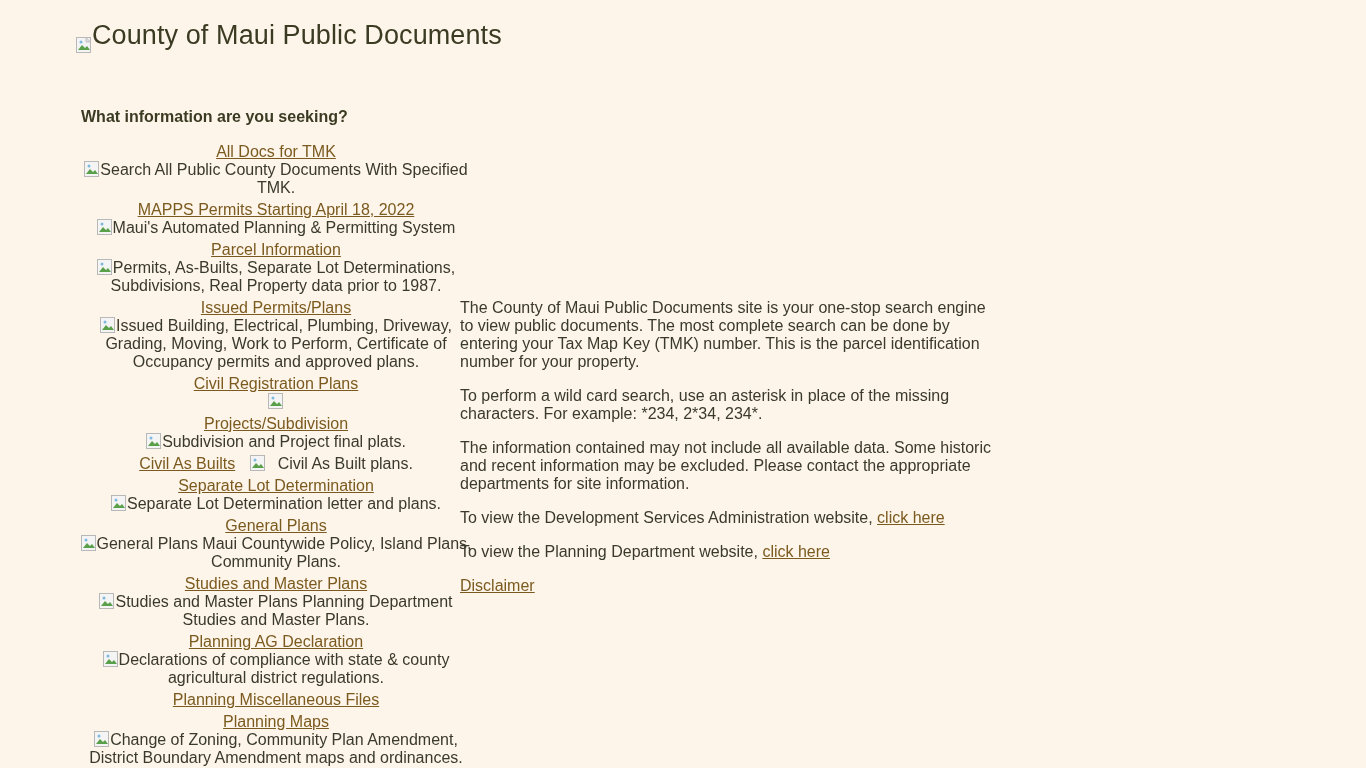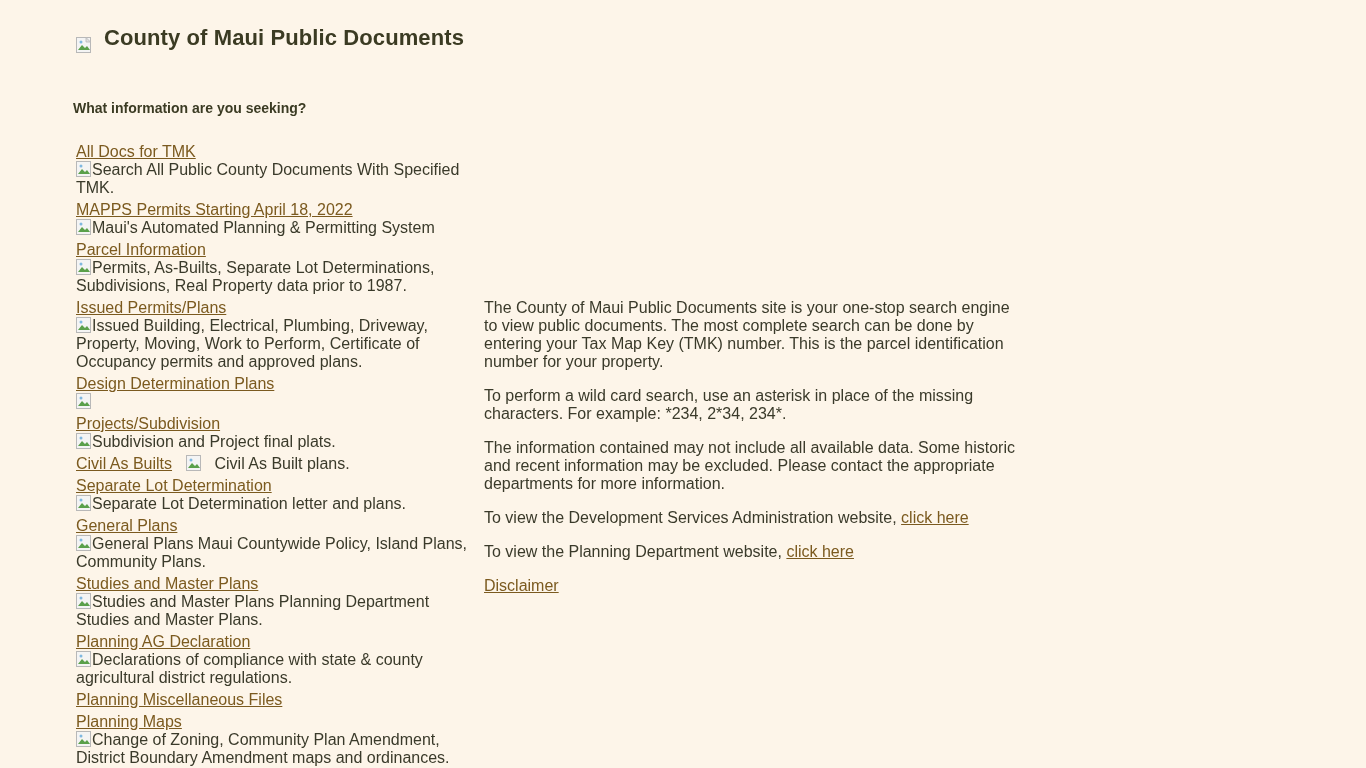--- a/index.html
+++ b/index.html
@@ -28,59 +28,59 @@
     .broken-img {
       display: inline-block;
       width: 16px;
       height: 16px;
       position: relative;
       vertical-align: -2px;
       flex: 0 0 auto;
     }
     .broken-img svg { display: block; }
     .site-title {
-      font-size: 22px;
+      font-size: 27px;
+      font-weight: normal;
+      color: #3b3b23;
+      margin-top: 0;
+      letter-spacing: 0.1px;
+    }
+    .seeking {
+      position: absolute;
+      left: 73px;
+      top: 100px;
+      font-size: 16px;
       font-weight: bold;
       color: #3b3b23;
-      margin-left: 12px;
-      margin-top: 0;
-      letter-spacing: 0.1px;
-    }
-    .seeking {
-      position: absolute;
-      left: 73px;
-      top: 100px;
-      font-size: 14px;
-      font-weight: bold;
-      color: #3b3b23;
-      margin: 0;
+      margin: 8px;
     }
     .left-col {
       position: absolute;
       left: 76px;
       top: 143px;
       width: 400px;
       font-size: 16px;
       line-height: 18px;
     }
     .item {
       margin-bottom: 4px;
+      text-align: center;
     }
     .item a, .right-col a {
       color: #7b5a1f;
       text-decoration: underline;
       cursor: pointer;
     }
     .item .desc {
       color: #3a3a2a;
     }
     .item.inline .desc { margin-left: 10px; }
     .right-col {
       position: absolute;
-      left: 484px;
+      left: 460px;
       top: 299px;
       width: 540px;
       font-size: 16px;
       line-height: 18px;
       color: #3a3a2a;
     }
     .right-col p {
       margin: 0 0 16px 0;
     }
   </style>
@@ -127,24 +127,24 @@
             <path d="M2 13 L6 8 L9 11 L11 9 L14 13 Z" fill="#5aa04a"></path>
             <circle cx="5" cy="5" r="1.5" fill="#7fb8e0"></circle>
           </svg></span><span class="desc">Permits, As-Builts, Separate Lot Determinations, Subdivisions, Real Property data prior to 1987.</span>
     </div>
     <div class="item">
       <a>Issued Permits/Plans</a><br>
       <span class="broken-img"><svg width="16" height="16" viewBox="0 0 16 16">
             <rect x="0.5" y="0.5" width="14" height="15" fill="#f4f4f4" stroke="#b8b8b8"></rect>
             <path d="M2 13 L6 8 L9 11 L11 9 L14 13 Z" fill="#5aa04a"></path>
             <circle cx="5" cy="5" r="1.5" fill="#7fb8e0"></circle>
-          </svg></span><span class="desc">Issued Building, Electrical, Plumbing, Driveway, Property, Moving, Work to Perform, Certificate of Occupancy permits and approved plans.</span>
-    </div>
-    <div class="item">
-      <a>Design Determination Plans</a><br>
+          </svg></span><span class="desc">Issued Building, Electrical, Plumbing, Driveway, Grading, Moving, Work to Perform, Certificate of Occupancy permits and approved plans.</span>
+    </div>
+    <div class="item">
+      <a>Civil Registration Plans</a><br>
       <span class="broken-img"><svg width="16" height="16" viewBox="0 0 16 16">
             <rect x="0.5" y="0.5" width="14" height="15" fill="#f4f4f4" stroke="#b8b8b8"></rect>
             <path d="M2 13 L6 8 L9 11 L11 9 L14 13 Z" fill="#5aa04a"></path>
             <circle cx="5" cy="5" r="1.5" fill="#7fb8e0"></circle>
           </svg></span>
     </div>
     <div class="item">
       <a>Projects/Subdivision</a><br>
       <span class="broken-img"><svg width="16" height="16" viewBox="0 0 16 16">
             <rect x="0.5" y="0.5" width="14" height="15" fill="#f4f4f4" stroke="#b8b8b8"></rect>
@@ -201,19 +201,19 @@
             <rect x="0.5" y="0.5" width="14" height="15" fill="#f4f4f4" stroke="#b8b8b8"></rect>
             <path d="M2 13 L6 8 L9 11 L11 9 L14 13 Z" fill="#5aa04a"></path>
             <circle cx="5" cy="5" r="1.5" fill="#7fb8e0"></circle>
           </svg></span><span class="desc">Change of Zoning, Community Plan Amendment, District Boundary Amendment maps and ordinances.</span>
     </div>
   </div>
 
   <div class="right-col">
     <p>The County of Maui Public Documents site is your one-stop search engine to view public documents. The most complete search can be done by entering your Tax Map Key (TMK) number. This is the parcel identification number for your property.</p>
     <p>To perform a wild card search, use an asterisk in place of the missing characters. For example: *234, 2*34, 234*.</p>
-    <p>The information contained may not include all available data. Some historic and recent information may be excluded. Please contact the appropriate departments for more information.</p>
+    <p>The information contained may not include all available data. Some historic and recent information may be excluded. Please contact the appropriate departments for site information.</p>
     <p><span>To view the Development Services Administration website, </span><a>click here</a></p>
     <p><span>To view the Planning Department website, </span><a>click here</a></p>
     <p><a>Disclaimer</a></p>
   </div>
 
 </div>
 
 </body></html>

